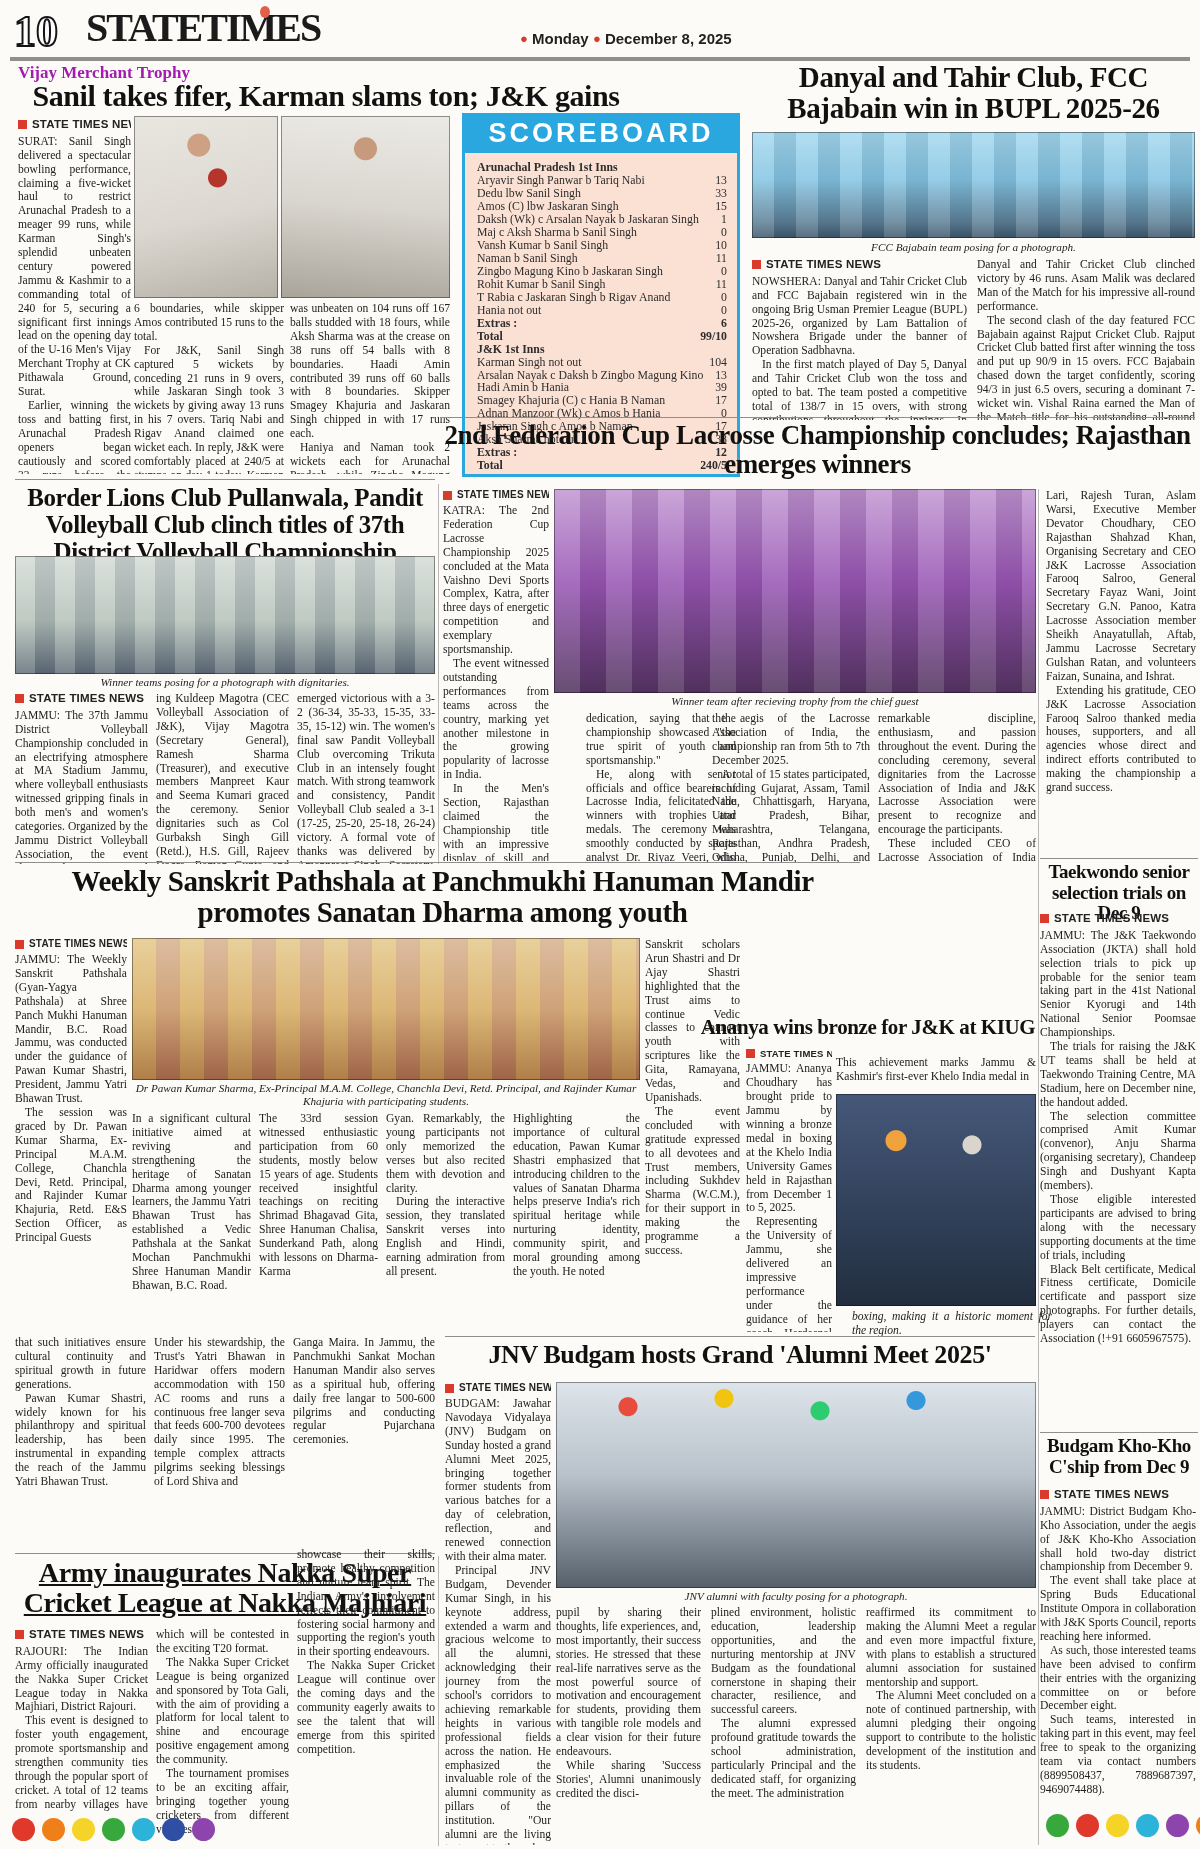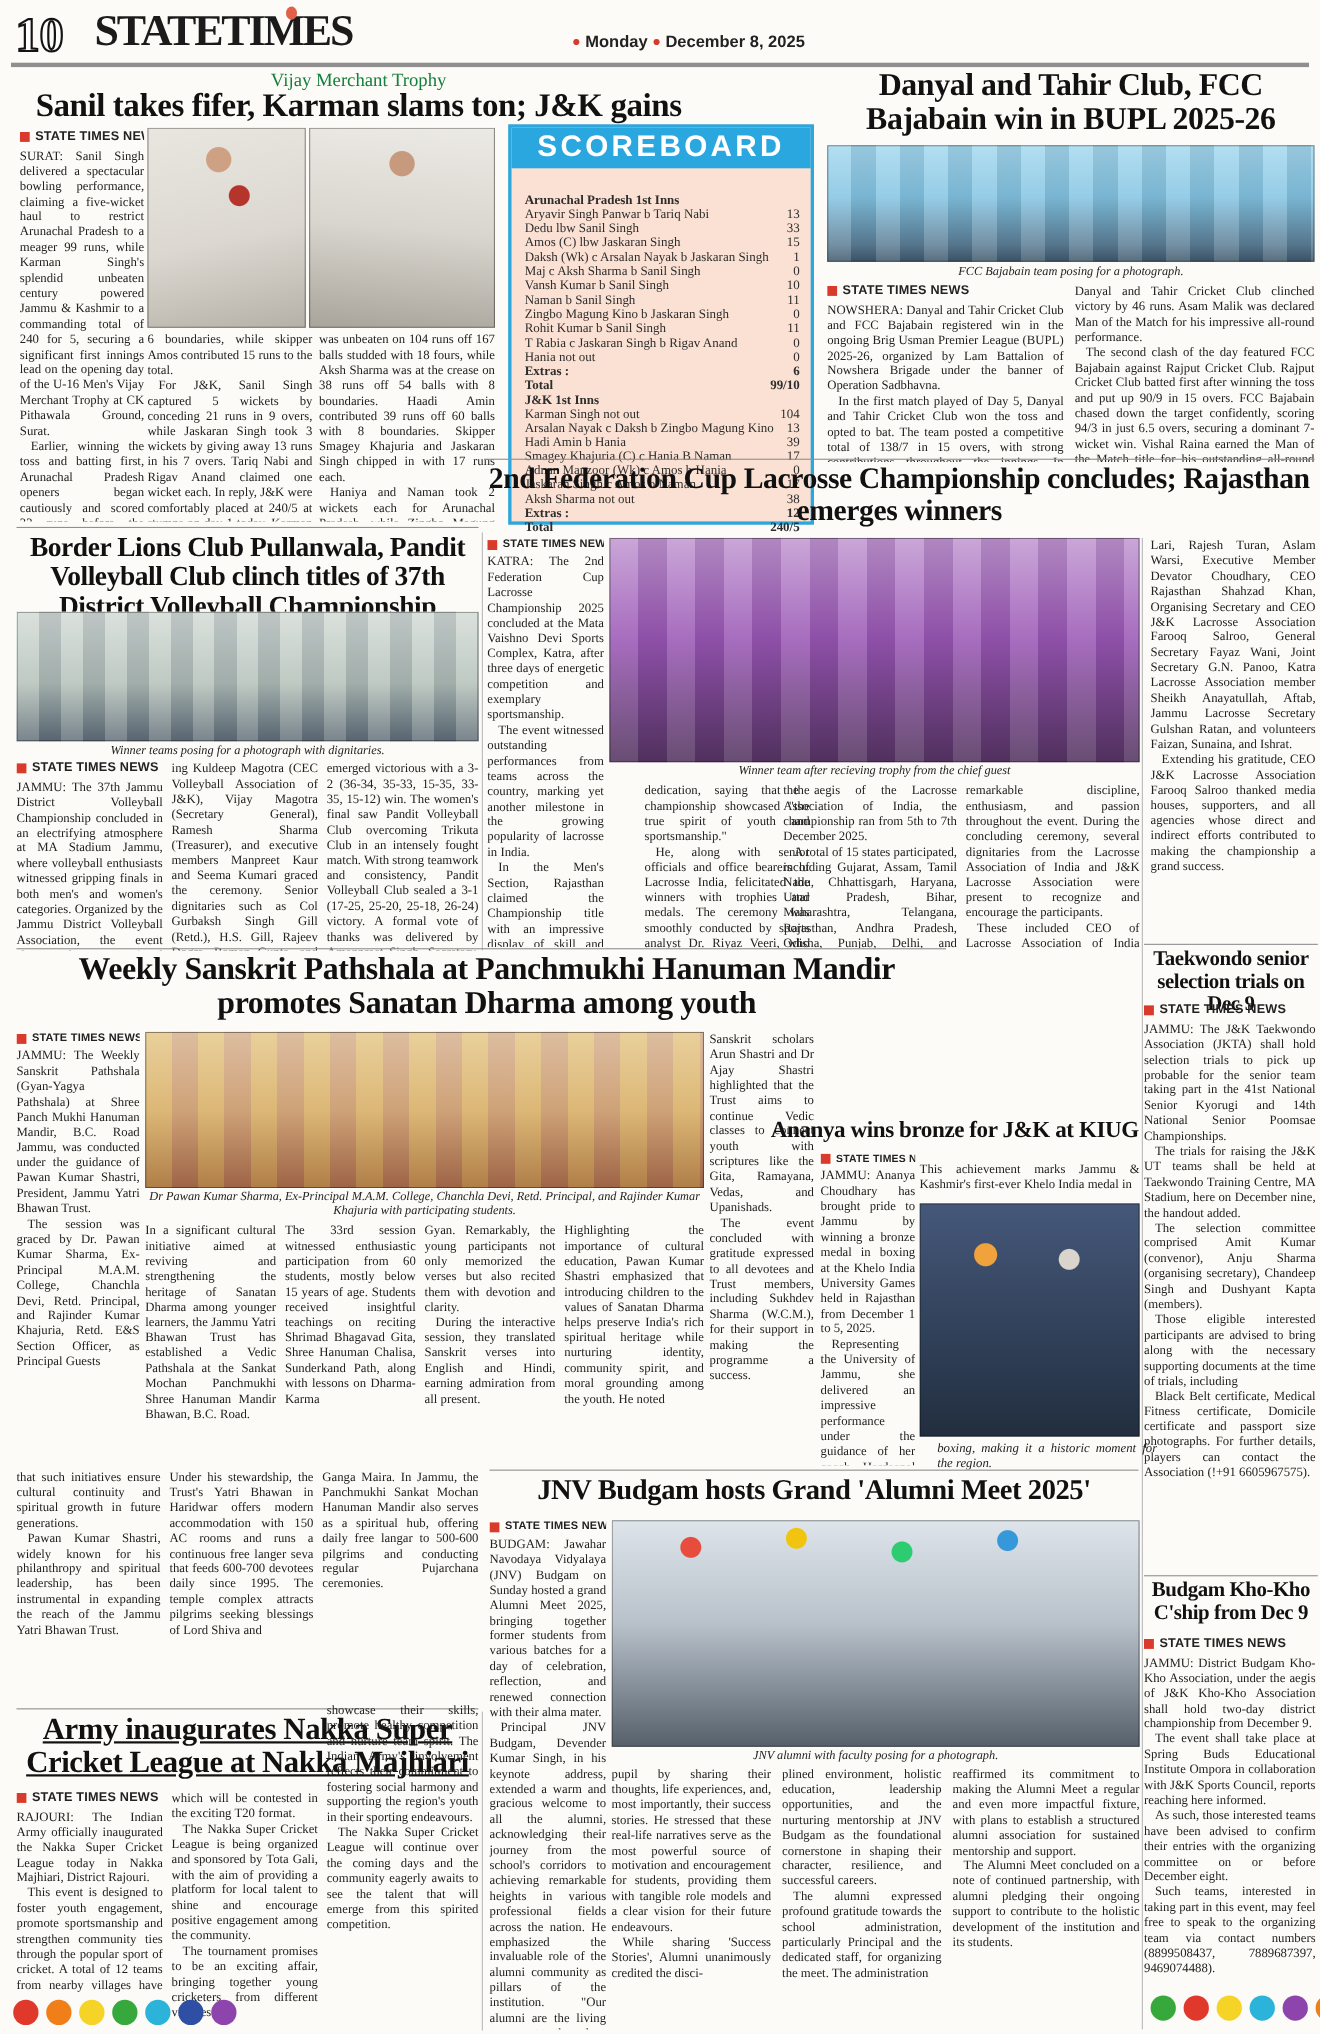--- a/index.html
+++ b/index.html
@@ -10,21 +10,21 @@
   .pagenum{font-size:44px;font-weight:bold;color:#fff;-webkit-text-stroke:2px #141414;
            font-family:"Liberation Serif",serif;line-height:1;}
   .logo{font-size:40px;font-weight:bold;letter-spacing:-2px;line-height:1;font-family:"Liberation Serif",serif;}
   .logo-dot{position:absolute;width:10px;height:12px;border-radius:50%;background:#e2604a;}
   .dateline{font-family:"Liberation Sans",sans-serif;font-weight:bold;font-size:15px;color:#222;}
   .redbullet{color:#d93a2b;font-size:13px;vertical-align:1px;}
   .rule-h{background:#8f8f8f;}
   .rule-v{background:#b9b9b9;}
   
   .headline{font-weight:bold;text-align:center;letter-spacing:-0.4px;line-height:1.08;color:#111;}
-  .kicker{font-weight:normal;text-align:center;color:#15803d;}
+  .kicker{font-weight:bold;color:#a21caf;}
   
   .textcol{text-align:justify;font-size:11.6px;line-height:1.2;overflow:hidden;color:#222;}
   .textcol p{margin:0;text-indent:10px;}
   .textcol p:first-of-type{text-indent:0;}
   .byline{display:flex;align-items:center;gap:5px;font-family:"Liberation Sans",sans-serif;
           font-weight:bold;font-size:11.5px;letter-spacing:0.2px;margin:0 0 3px 0;white-space:nowrap;}
   .byline .sq{width:9px;height:9px;background:#d93a2b;flex:0 0 auto;}
   .caption{font-style:italic;font-size:11.2px;text-align:center;line-height:1.15;color:#222;}
   
   .photo{box-shadow:inset 0 0 0 1px rgba(0,0,0,.4);}
@@ -54,21 +54,21 @@
   .ph-jnv{background:
      radial-gradient(circle at 15% 12%,#e74c3c 0 9px,rgba(0,0,0,0) 10px),
      radial-gradient(circle at 35% 8%,#f1c40f 0 9px,rgba(0,0,0,0) 10px),
      radial-gradient(circle at 55% 14%,#2ecc71 0 9px,rgba(0,0,0,0) 10px),
      radial-gradient(circle at 75% 9%,#3498db 0 9px,rgba(0,0,0,0) 10px),
      linear-gradient(180deg,#dde4ea 0%,#b9c2cb 45%,#55606b 100%);}
   
   .scoreboard{border:3px solid #2ba7df;background:#fbe1d3;box-sizing:border-box;}
   .sb-head{background:#2ba7df;color:#fff;font-family:"Liberation Sans",sans-serif;font-weight:bold;
            font-size:27px;letter-spacing:3px;text-align:center;padding:2px 0 4px;}
-  .sb-body{padding:22px 10px 0 12px;font-size:11.8px;line-height:1.1;color:#2d2d2d;}
+  .sb-body{padding:8px 10px 0 12px;font-size:11.8px;line-height:1.1;color:#2d2d2d;}
   .sc-sec{font-weight:bold;}
   .sc-row{display:flex;justify-content:space-between;gap:4px;}
   .sc-row span:last-child{text-align:right;flex:0 0 auto;}
   
   .dots{display:flex;gap:7px;}
   .dots i{width:23px;height:23px;border-radius:50%;display:block;}
   .d1{background:#e0392b}.d2{background:#f07f1a}.d3{background:#f5d327}.d4{background:#37a93c}
   .d5{background:#2bb3d9}.d6{background:#2e4fa3}.d7{background:#8e44ad}
 </style>
 </head>

